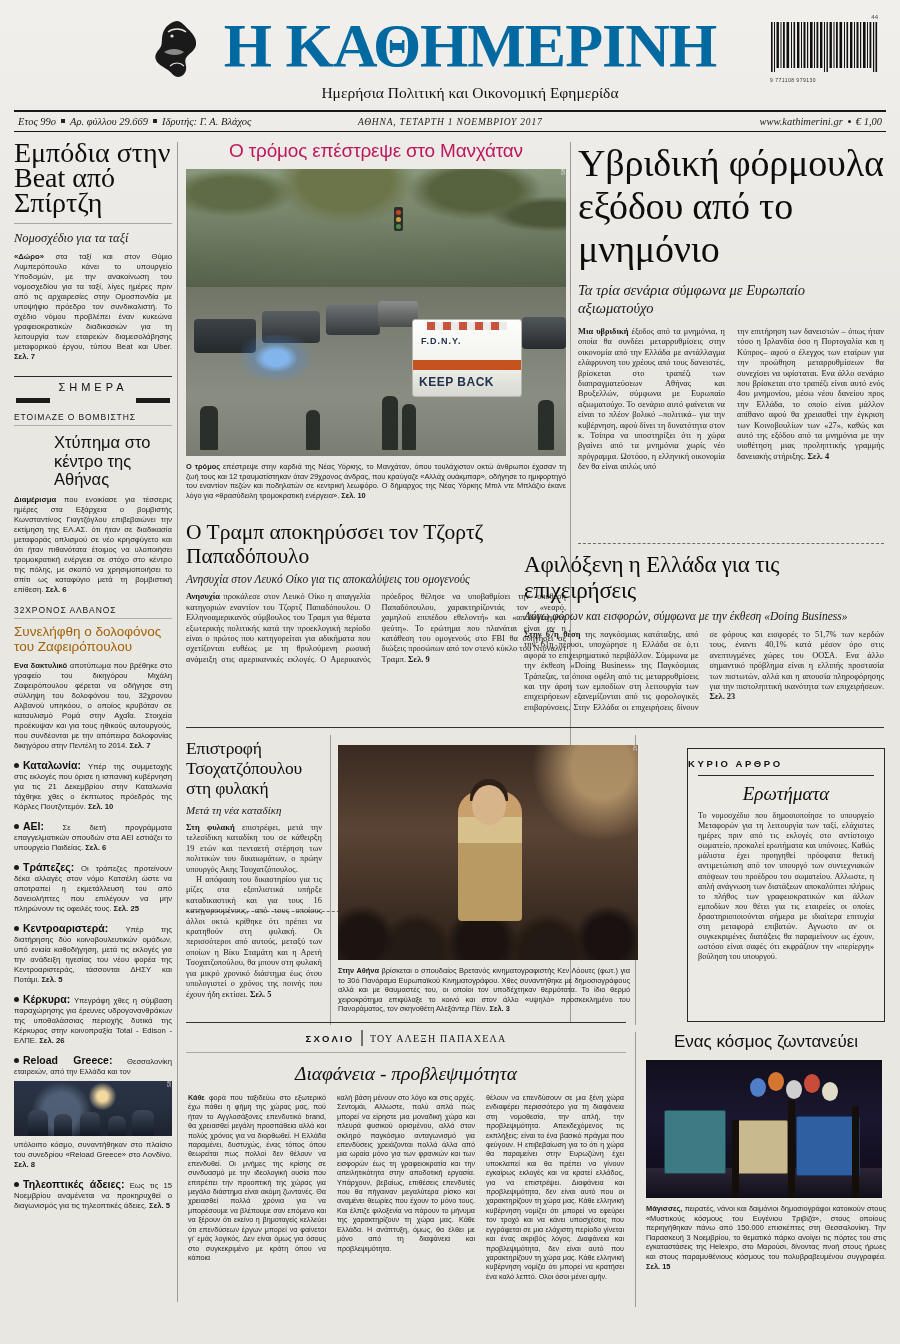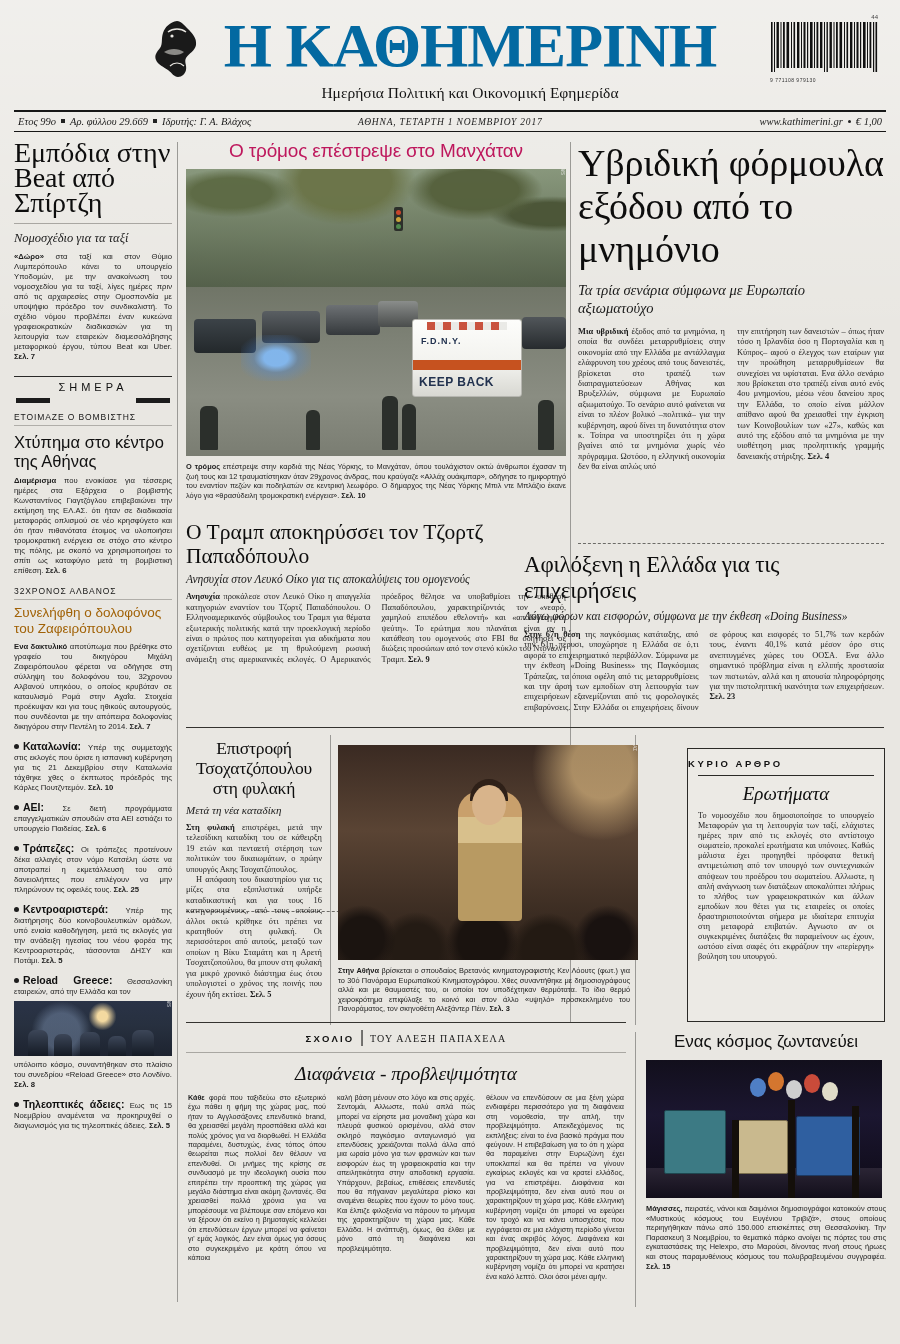--- a/index.html
+++ b/index.html
@@ -172,20 +172,21 @@
   .item-kicker {
     font-family: "Liberation Sans", sans-serif;
     font-size: 8.5px; letter-spacing: 0.9px; color: #161616;
     margin-top: 8px;
   }
   .item-kicker-rule { height:1px; background:#b0aea9; margin-top:3px; }
   .l-sub {
     font-family: "Liberation Sans", sans-serif;
     font-size: 16.5px; line-height: 18.5px; color: #101010;
     margin-top: 7px;
+    margin-left: 40px;
   }
   .l-sub2 {
     font-family: "Liberation Sans", sans-serif;
     font-size: 13.5px; line-height: 15.5px; color: #a16207;
     margin-top: 5px; font-weight: normal;
   }
   .l-body { margin-top: 6px; }
   .bullet-item { margin-top: 9px; }
   .bullet-dot {
     display:inline-block; width:5px; height:5px; border-radius:50%;
@@ -500,20 +501,23 @@
     </div>
     <div class="bullet-item body-sans">
       <span class="bullet-dot"></span><span class="bullet-name">ΑΕΙ:</span><span> Σε διετή προγράμματα επαγγελματικών σπουδών στα ΑΕΙ εστιάζει το υπουργείο Παιδείας. </span><span class="pg">Σελ. 6</span>
     </div>
     <div class="bullet-item body-sans">
       <span class="bullet-dot"></span><span class="bullet-name">Τράπεζες:</span><span> Οι τράπεζες προτείνουν δέκα αλλαγές στον νόμο Κατσέλη ώστε να αποτραπεί η εκμετάλλευσή του από δανειολήπτες που επιλέγουν να μην πληρώνουν τις οφειλές τους. </span><span class="pg">Σελ. 25</span>
     </div>
     <div class="bullet-item body-sans">
       <span class="bullet-dot"></span><span class="bullet-name">Κεντροαριστερά:</span><span> Υπέρ της διατήρησης δύο κοινοβουλευτικών ομάδων, υπό ενιαία καθοδήγηση, μετά τις εκλογές για την ανάδειξη ηγεσίας του νέου φορέα της Κεντροαριστεράς, τάσσονται ΔΗΣΥ και Ποτάμι. </span><span class="pg">Σελ. 5</span>
     </div>
+    <div class="bullet-item body-sans">
+      <span class="bullet-dot"></span><span class="bullet-name">Κέρκυρα:</span><span> Υπεγράφη χθες η σύμβαση παραχώρησης για έρευνες υδρογονανθράκων της υποθαλάσσιας περιοχής δυτικά της Κέρκυρας στην κοινοπραξία Total - Edison - ΕΛΠΕ. </span><span class="pg">Σελ. 26</span>
+    </div>
 
     <div class="bullet-item body-sans">
       <span class="bullet-dot"></span><span class="bullet-name">Reload Greece:</span><span> Θεσσαλονίκη εταιρειών, από την Ελλάδα και τον</span>
     </div>
     <div class="photo" id="reload-photo">
       <div class="fig" style="left:14px;width:20px;height:26px;"></div>
       <div class="fig" style="left:40px;width:18px;height:22px;"></div>
       <div class="fig" style="left:66px;width:20px;height:24px;"></div>
       <div class="fig" style="left:94px;width:18px;height:20px;"></div>
       <div class="fig" style="left:118px;width:22px;height:26px;"></div>
@@ -577,21 +581,21 @@
       <div class="c-deck2">Ανησυχία στον Λευκό Οίκο για τις αποκαλύψεις του ομογενούς</div>
       <div class="two-col body-serif">
         <span class="lead">Ανησυχία</span><span> προκάλεσε στον Λευκό Οίκο η απαγγελία κατηγοριών εναντίον του Τζορτζ Παπαδόπουλου. Ο Ελληνοαμερικανός σύμβουλος του Τραμπ για θέματα εξωτερικής πολιτικής κατά την προεκλογική περίοδο είναι ο πρώτος που κατηγορείται για αδικήματα που σχετίζονται ευθέως με τη θρυλούμενη ρωσική ανάμειξη στις αμερικανικές εκλογές. Ο Αμερικανός πρόεδρος θέλησε να υποβαθμίσει την υπόθεση Παπαδόπουλου, χαρακτηρίζοντάς τον «νεαρό, χαμηλού επιπέδου εθελοντή» και «αποδεδειγμένο ψεύτη». Το ερώτημα που πλανάται είναι αν η κατάθεση του ομογενούς στο FBI θα οδηγήσει σε διώξεις προσώπων από τον στενό κύκλο του Ντόναλντ Τραμπ. </span><span class="pg">Σελ. 9</span>
       </div>
     </div>
   </div>
 
   <div class="hrule" style="left:186px; top:727px; width:698px;"></div>
 
   <div style="position:absolute; left:186px; top:738px; width:136px;">
-    <div class="hl-serif" style="font-size:17.5px; line-height:20px;text-align:center;">Επιστροφή Τσοχατζόπουλου στη φυλακή</div>
+    <div class="hl-serif" style="font-size:17.5px; line-height:20px;">Επιστροφή Τσοχατζόπουλου στη φυλακή</div>
     <div class="deck" style="font-size:11px; margin-top:6px;">Μετά τη νέα καταδίκη</div>
     <div class="body-serif" style="margin-top:7px;">
       <span class="lead">Στη φυλακή</span><span> επιστρέφει, μετά την τελεσίδικη καταδίκη του σε κάθειρξη 19 ετών και πενταετή στέρηση των πολιτικών του δικαιωμάτων, ο πρώην υπουργός Ακης Τσοχατζόπουλος.</span>
     </div>
     <div class="body-serif" style="text-indent:10px;">
       <span>Η απόφαση του δικαστηρίου για τις μίζες στα εξοπλιστικά υπήρξε καταδικαστική και για τους 16 κατηγορουμένους, από τους οποίους άλλοι οκτώ κρίθηκε ότι πρέπει να κρατηθούν στη φυλακή. Οι περισσότεροι από αυτούς, μεταξύ των οποίων η Βίκυ Σταμάτη και η Αρετή Τσοχατζοπούλου, θα μπουν στη φυλακή για μικρό χρονικό διάστημα έως ότου υπολογιστεί ο χρόνος της ποινής που έχουν ήδη εκτίσει. </span><span class="pg">Σελ. 5</span>
     </div>
   </div>
 
   <div style="position:absolute; left:338px; top:738px; width:292px;">

